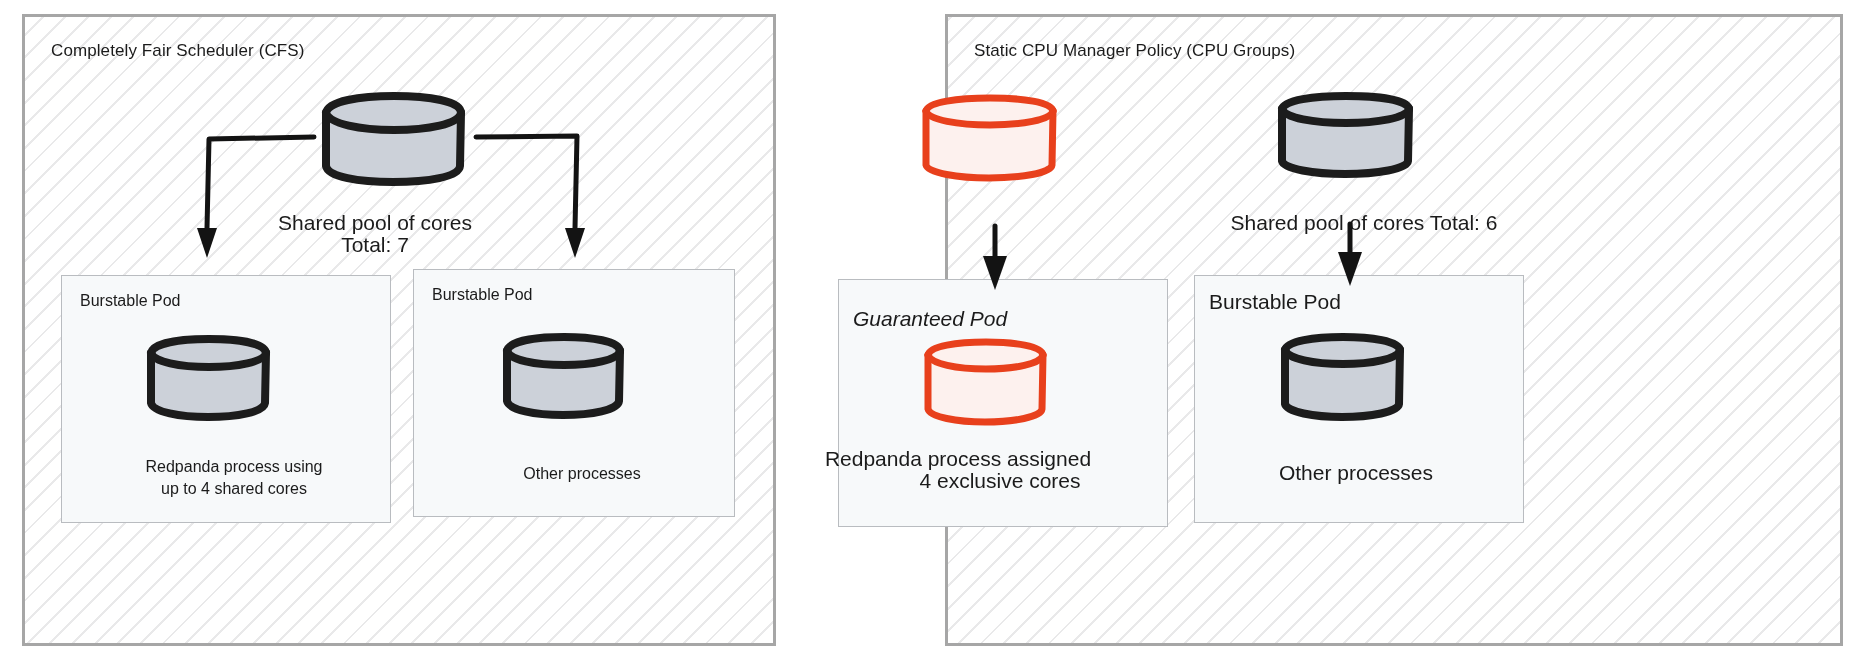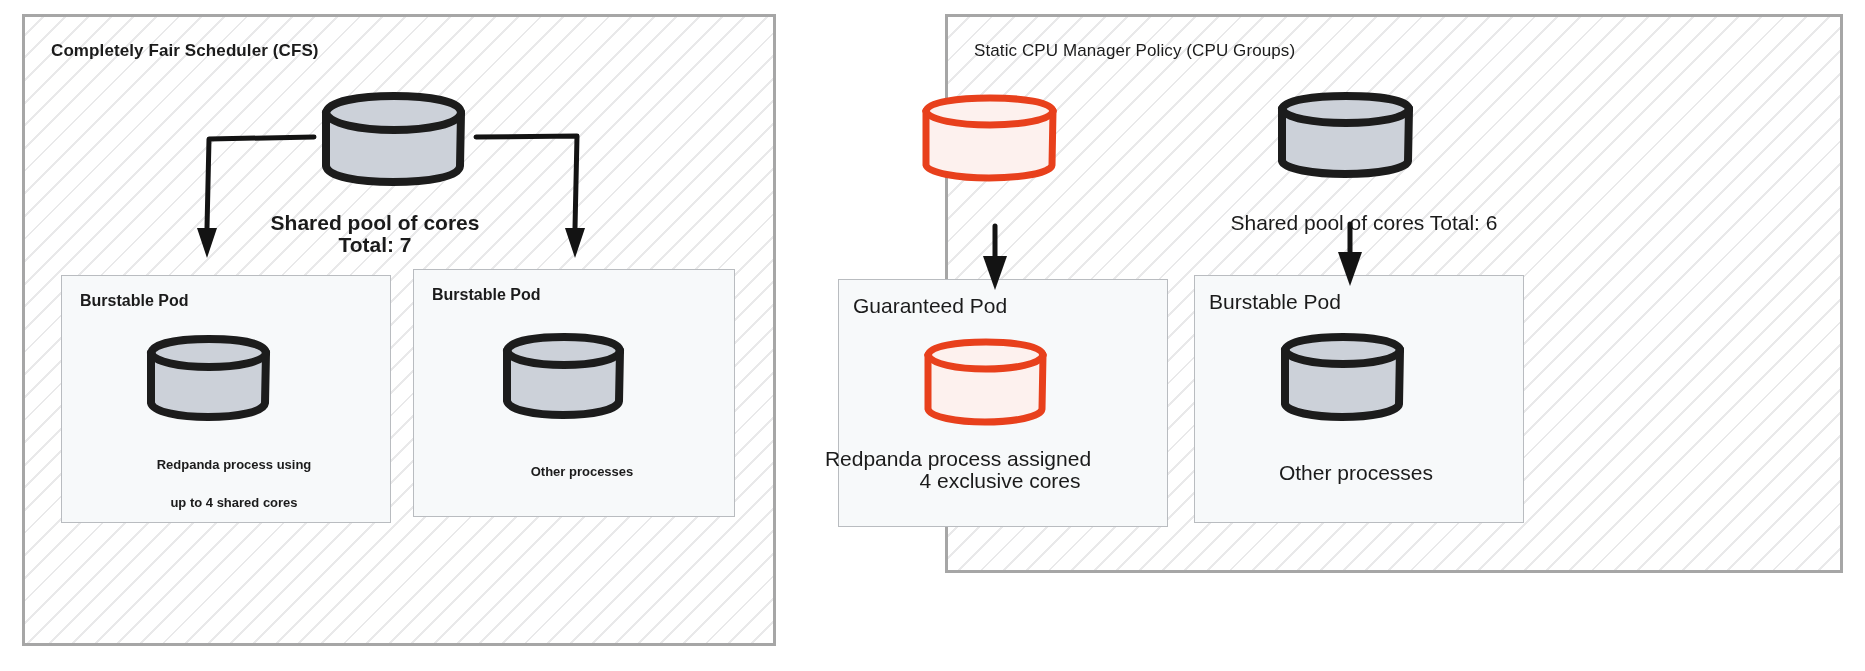--- a/index.html
+++ b/index.html
@@ -27,22 +27,22 @@
     border: 3px solid #a6a6a6;
     background-color: #ffffff;
     background-image: repeating-linear-gradient(
         -45deg,
         rgba(0,0,0,0) 0px,
         rgba(0,0,0,0) 14px,
         #e9e9ea 14px,
         #e9e9ea 16px
     );
   }
-  #panel-left  { left: 22px;  top: 14px; width: 754px;  height: 632px; font-weight: bold; }
-  #panel-right { left: 945px; top: 14px; width: 898px;  height: 559px; }
+  #panel-left  { left: 22px;  top: 14px; width: 754px;  height: 632px; }
+  #panel-right { left: 945px; top: 14px; width: 898px;  height: 632px; }
 
   .panel-title {
     position: absolute;
     left: 26px;
     top: 24px;
     font-size: 17px;
     color: #1b1b1b;
     white-space: nowrap;
     letter-spacing: .1px;
   }
@@ -60,21 +60,21 @@
     top: 16px;
     font-size: 16px;
     color: #1b1b1b;
     white-space: nowrap;
   }
   .pod-caption {
     position: absolute;
     left: 16px;
     right: 0;
     text-align: center;
-    font-size: 13px;
+    font-size: 16px;
     color: #1b1b1b;
     line-height: 1.35;
   }
 
   
   .cap {
     position: absolute;
     text-align: center;
     font-size: 21px;
     color: #1b1b1b;
@@ -103,21 +103,21 @@
 <body>
 
 <div id="stage">
 
   <div class="panel" id="panel-left">
     <div class="panel-title">Completely Fair Scheduler (CFS)</div>
 
     <div class="pod" style="left:36px; top:258px; width:330px; height:248px;">
       <div class="pod-title">Burstable Pod</div>
       <div class="pod-caption" style="top:180px;">Redpanda process using</div>
-      <div class="pod-caption" style="top:202px;margin-top:16px;">up to 4 shared cores</div>
+      <div class="pod-caption" style="top:202px;">up to 4 shared cores</div>
     </div>
 
     <div class="pod" style="left:388px; top:252px; width:322px; height:248px;">
       <div class="pod-title">Burstable Pod</div>
       <div class="pod-caption" style="top:193px;">Other processes</div>
     </div>
 
     <div class="cap" style="left:190px; top:192px; width:320px;">Shared pool of cores</div>
     <div class="cap" style="left:190px; top:214px; width:320px;">Total: 7</div>
   </div>
@@ -126,21 +126,21 @@
     <div class="panel-title">Static CPU Manager Policy (CPU Groups)</div>
 
     <div class="pod" style="left:-110px; top:262px; width:330px; height:248px;"></div>
 
     <div class="pod" style="left:246px; top:258px; width:330px; height:248px;"></div>
 
     <div class="cap" style="left:220px; top:192px; width:392px;">Shared pool of cores Total: 6</div>
   </div>
 
   <div style="position:absolute; left:0; top:0; width:1865px; height:671px; pointer-events:none;">
-    <div class="cap" style="left:853px; top:292px; width:240px; text-align:left;">Guaranteed Pod</div>
+    <div class="cap" style="left:853px; top:305px; width:240px; text-align:left;font-style:italic;">Guaranteed Pod</div>
     <div class="cap" style="left:793px; top:445px; width:330px;">Redpanda process assigned</div>
     <div class="cap" style="left:835px; top:467px; width:330px;">4 exclusive cores</div>
 
     <div class="cap" style="left:1209px; top:288px; width:240px; text-align:left;">Burstable Pod</div>
     <div class="cap" style="left:1191px; top:459px; width:330px;">Other processes</div>
   </div>
 
   <svg class="ovl" viewBox="0 0 1865 671">
 
     <g>

